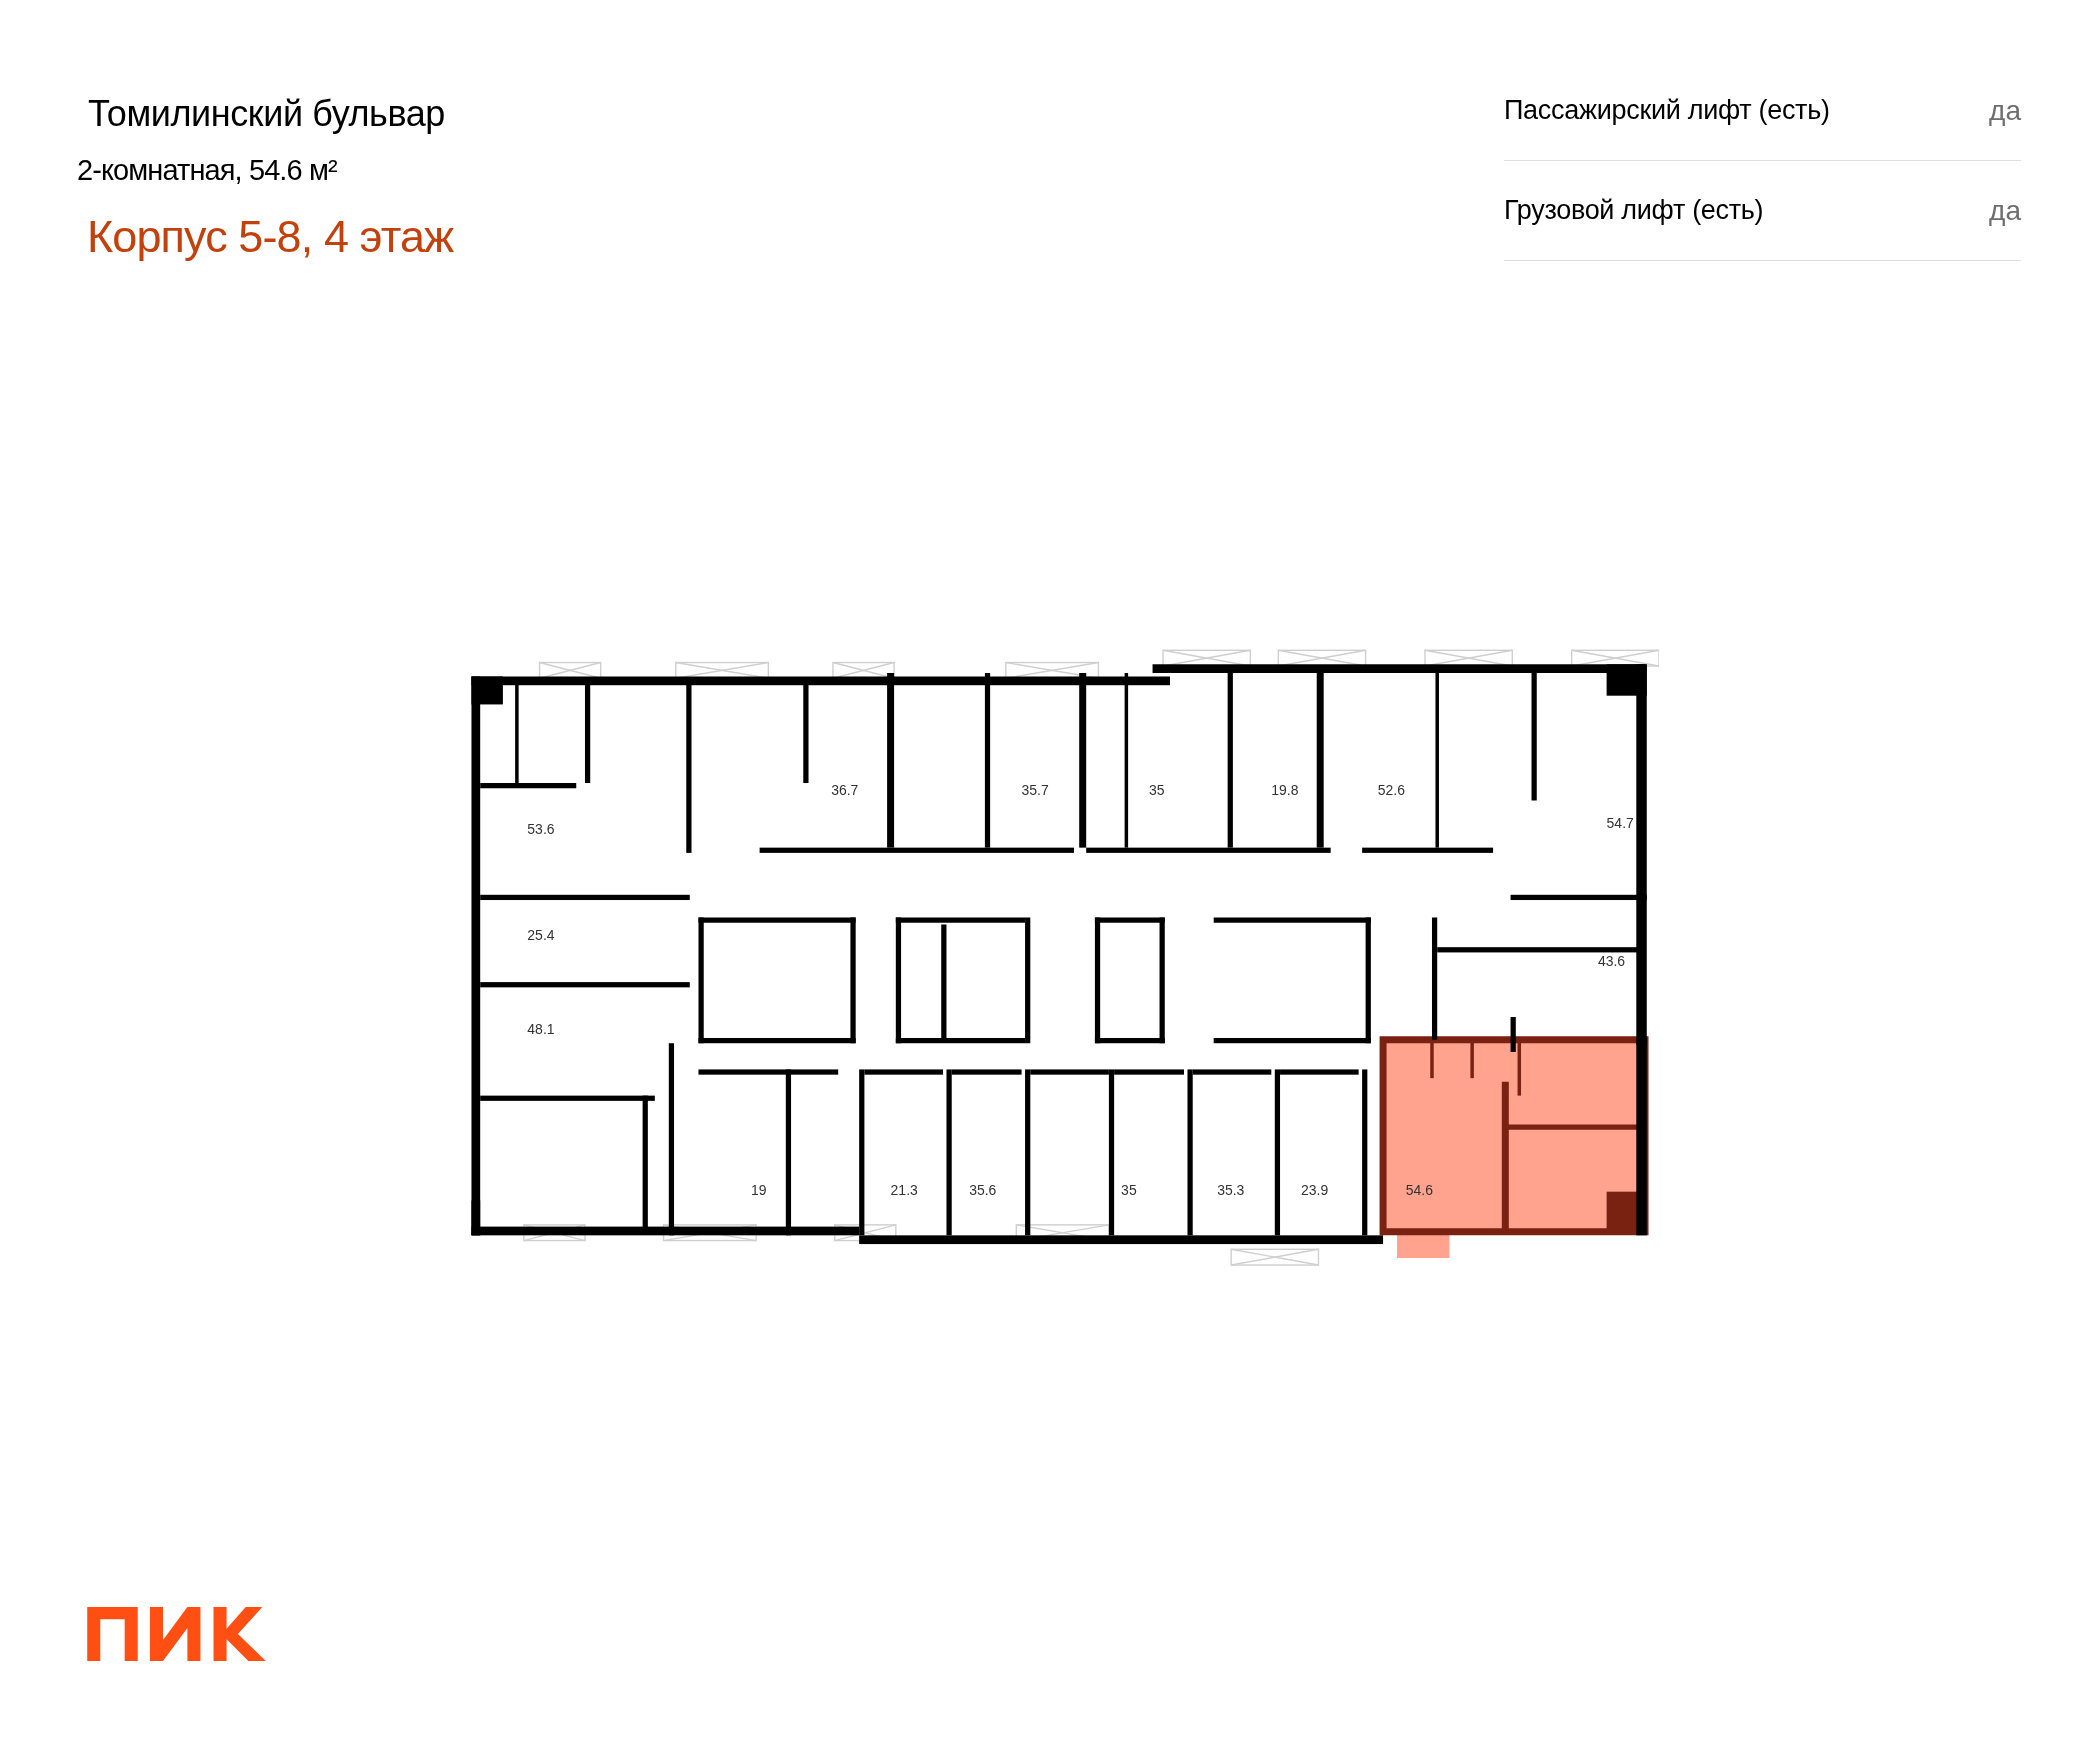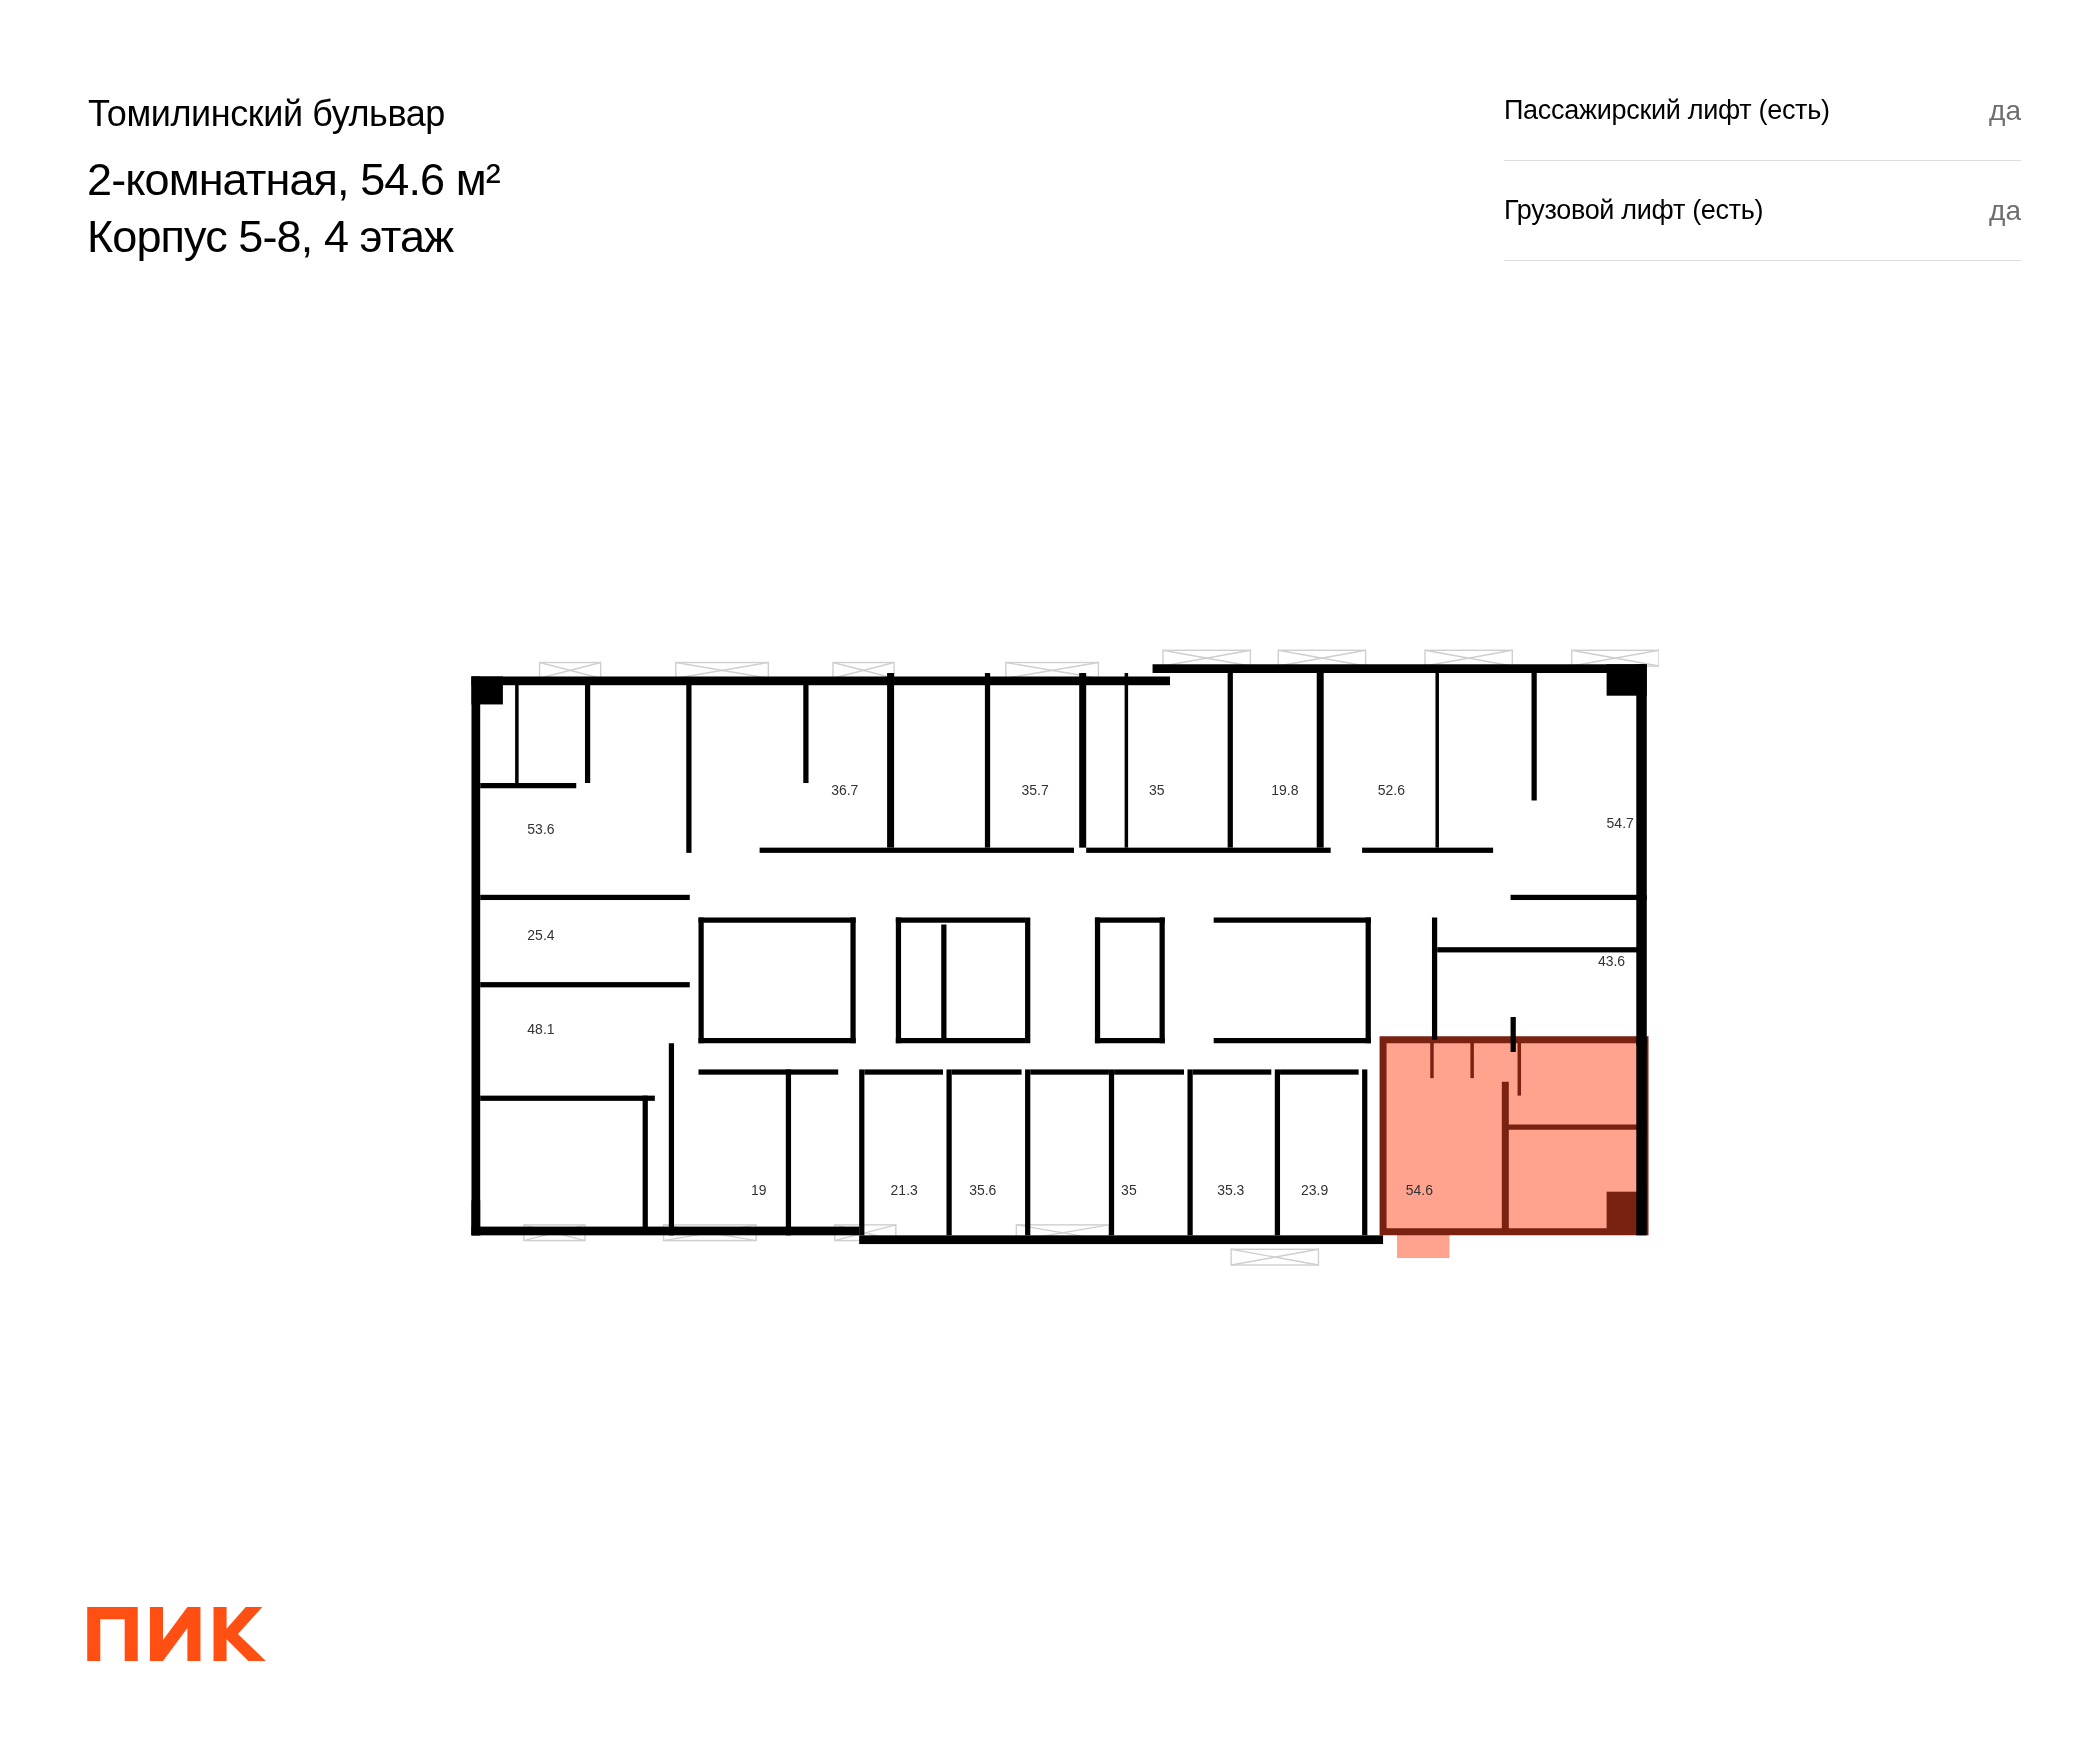--- a/index.html
+++ b/index.html
@@ -1,20 +1,20 @@
 <!DOCTYPE html>
 <html style="font-size:14px"><head>
 <meta charset="utf-8">
 <style>
   html, body { margin: 0; padding: 0; background: #ffffff; }
   body { width: 2096px; height: 1747px; position: relative; overflow: hidden;
          font-family: "Liberation Sans", "DejaVu Sans", sans-serif; color: #000; }
   .project { position: absolute; left: 88px; top: 93px; font-size: 36px; letter-spacing: -0.4px; }
-  .title { position: absolute; left: 87px; top: 154px; font-size: 45px; font-weight: 500; letter-spacing: -0.9px; text-align: center; }
-  .subtitle { position: absolute; left: 87px; top: 211px; font-size: 45px; color: #000000; letter-spacing: -0.9px; }
+  .title { position: absolute; left: 77px; top: 154px; font-size: 29px; font-weight: 500; letter-spacing: -0.9px; text-align: center; }
+  .subtitle { position: absolute; left: 87px; top: 211px; font-size: 45px; color: #c2410c; letter-spacing: -0.9px; }
   .features { position: absolute; left: 1504px; top: 61px; width: 517px; }
   .feature-row { display: flex; justify-content: space-between; align-items: center;
                  height: 100px; border-bottom: 1.7px solid #dedede; box-sizing: border-box; padding-top: 0; }
   .feature-row .label { font-size: 27px; font-weight: 500; letter-spacing: -0.3px; }
   .feature-row .value { font-size: 28px; color: #6e6e6e; }
   .logo { position: absolute; left: 87px; top: 1607px; width: 179px; height: 54px; }
   .plan { position: absolute; left: 454px; top: 624px; width: 1205px; height: 642px; }
   .area-label { font-family: "Liberation Sans", sans-serif; font-size: 8px; fill: #333; }
 </style>
 </head>

